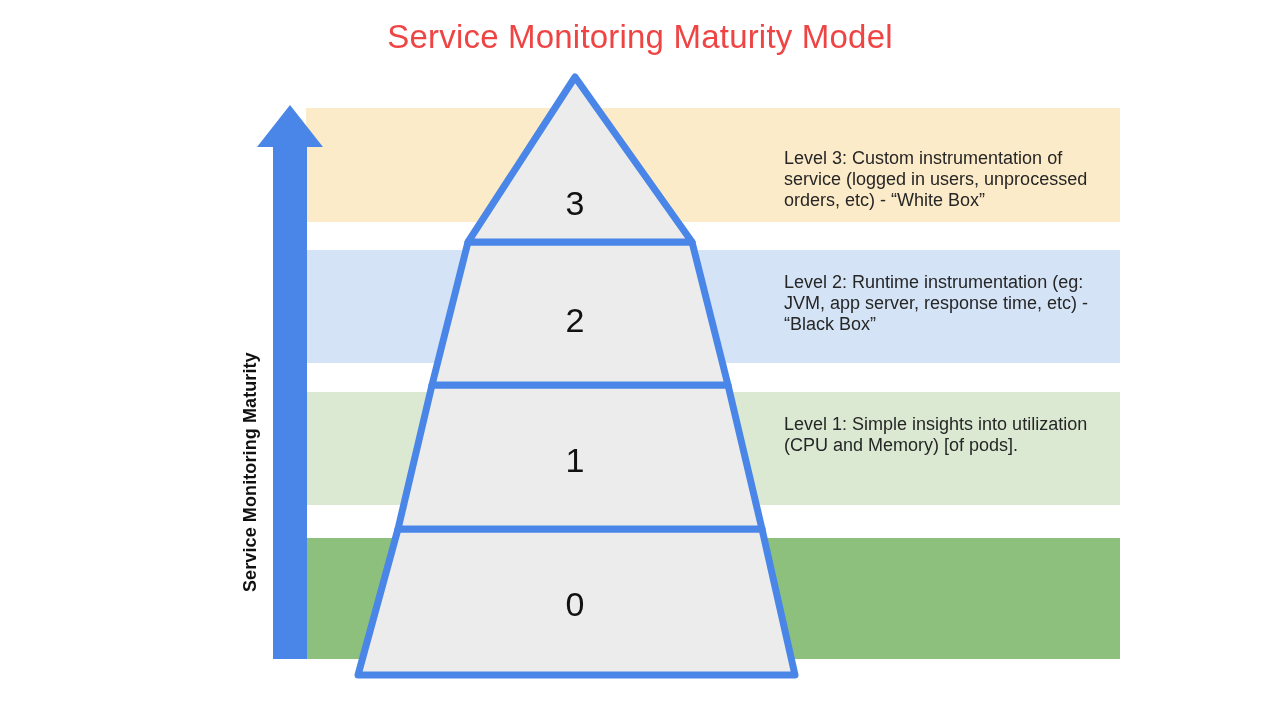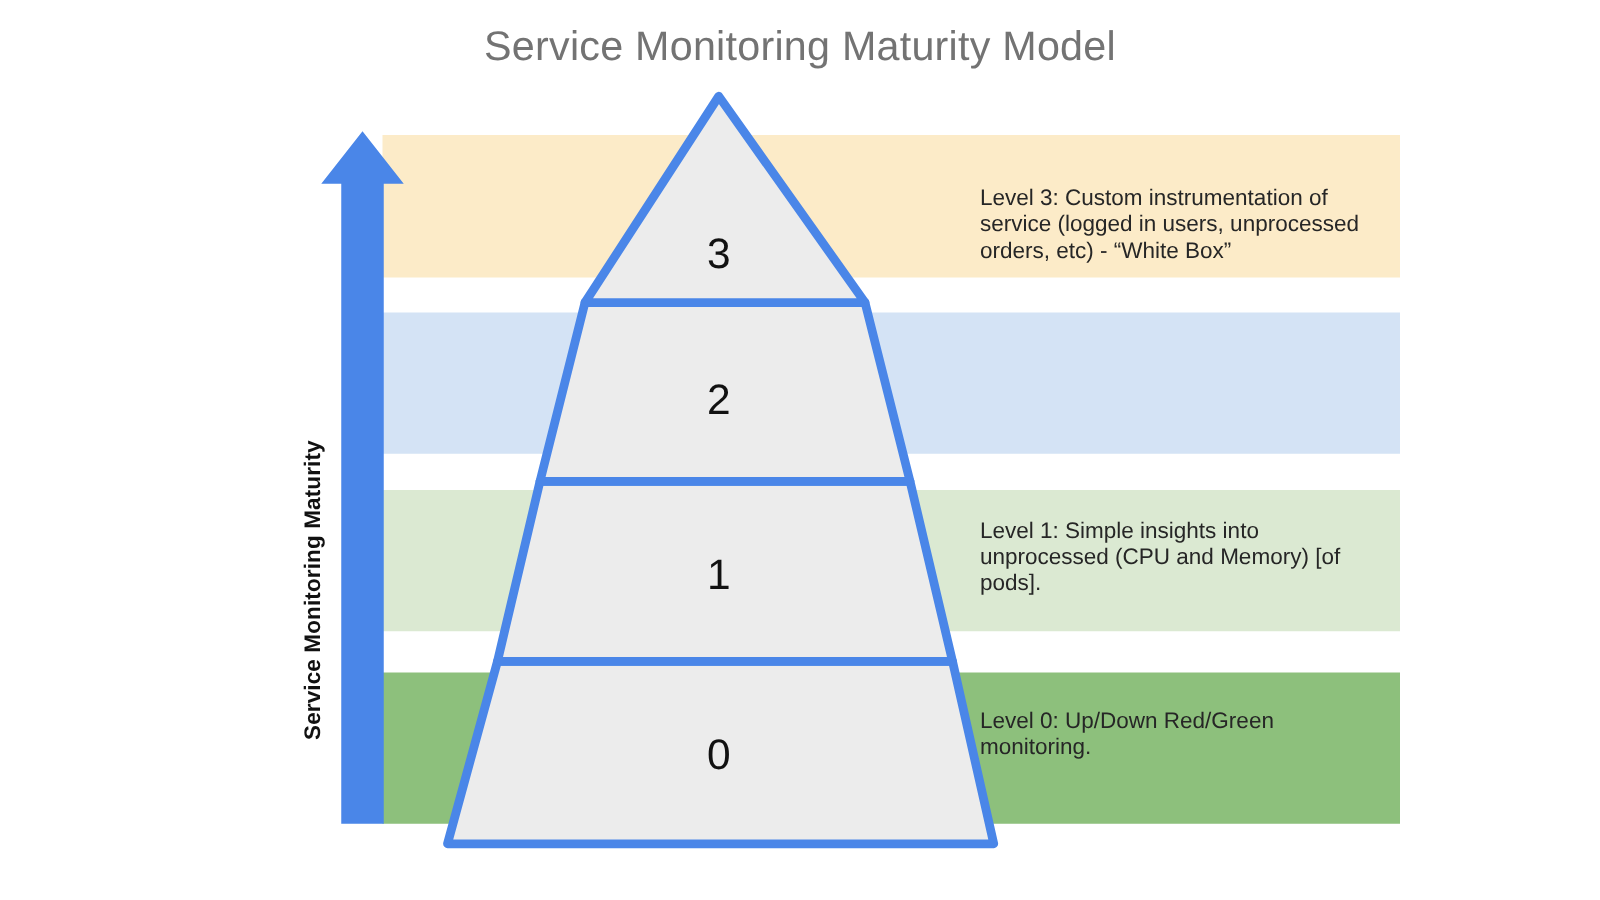--- a/index.html
+++ b/index.html
@@ -20,21 +20,21 @@
 
   
   #title {
     position: absolute;
     left: 0;
     top: 18px;
     width: 1280px;
     text-align: center;
     font-size: 33px;
     font-weight: 400;
-    color: #737373;
+    color: #ef4444;
     letter-spacing: 0.2px;
     white-space: nowrap;
   }
 
   
   .band {
     position: absolute;
     left: 306px;
     width: 814px;
   }
@@ -119,18 +119,18 @@
 
     <polygon points="235,17 352,182 128,182" fill="#ECECEC" stroke="#4A86E8" stroke-width="7" stroke-linejoin="round"></polygon>
   </svg>
 
   <div class="tier-num" style="top:184px;">3</div>
   <div class="tier-num" style="top:301px;">2</div>
   <div class="tier-num" style="top:441px;">1</div>
   <div class="tier-num" style="top:585px;">0</div>
 
   <div class="desc" style="top:148px;">Level 3: Custom instrumentation of service (logged in users, unprocessed orders, etc) - “White Box”</div>
-  <div class="desc" style="top:414px;">Level 1: Simple insights into unprocessed (CPU and Memory) [of pods].</div>
-  <div class="desc" style="top:566px;">Level 0: Up/Down Red/Green monitoring.</div>
+  <div class="desc" style="top:272px;">Level 2: Runtime instrumentation (eg: JVM, app server, response time, etc) - “Black Box”</div>
+  <div class="desc" style="top:414px;">Level 1: Simple insights into utilization (CPU and Memory) [of pods].</div>
 
   <div id="title">Service Monitoring Maturity Model</div>
 
 </div>
 
 </body></html>

